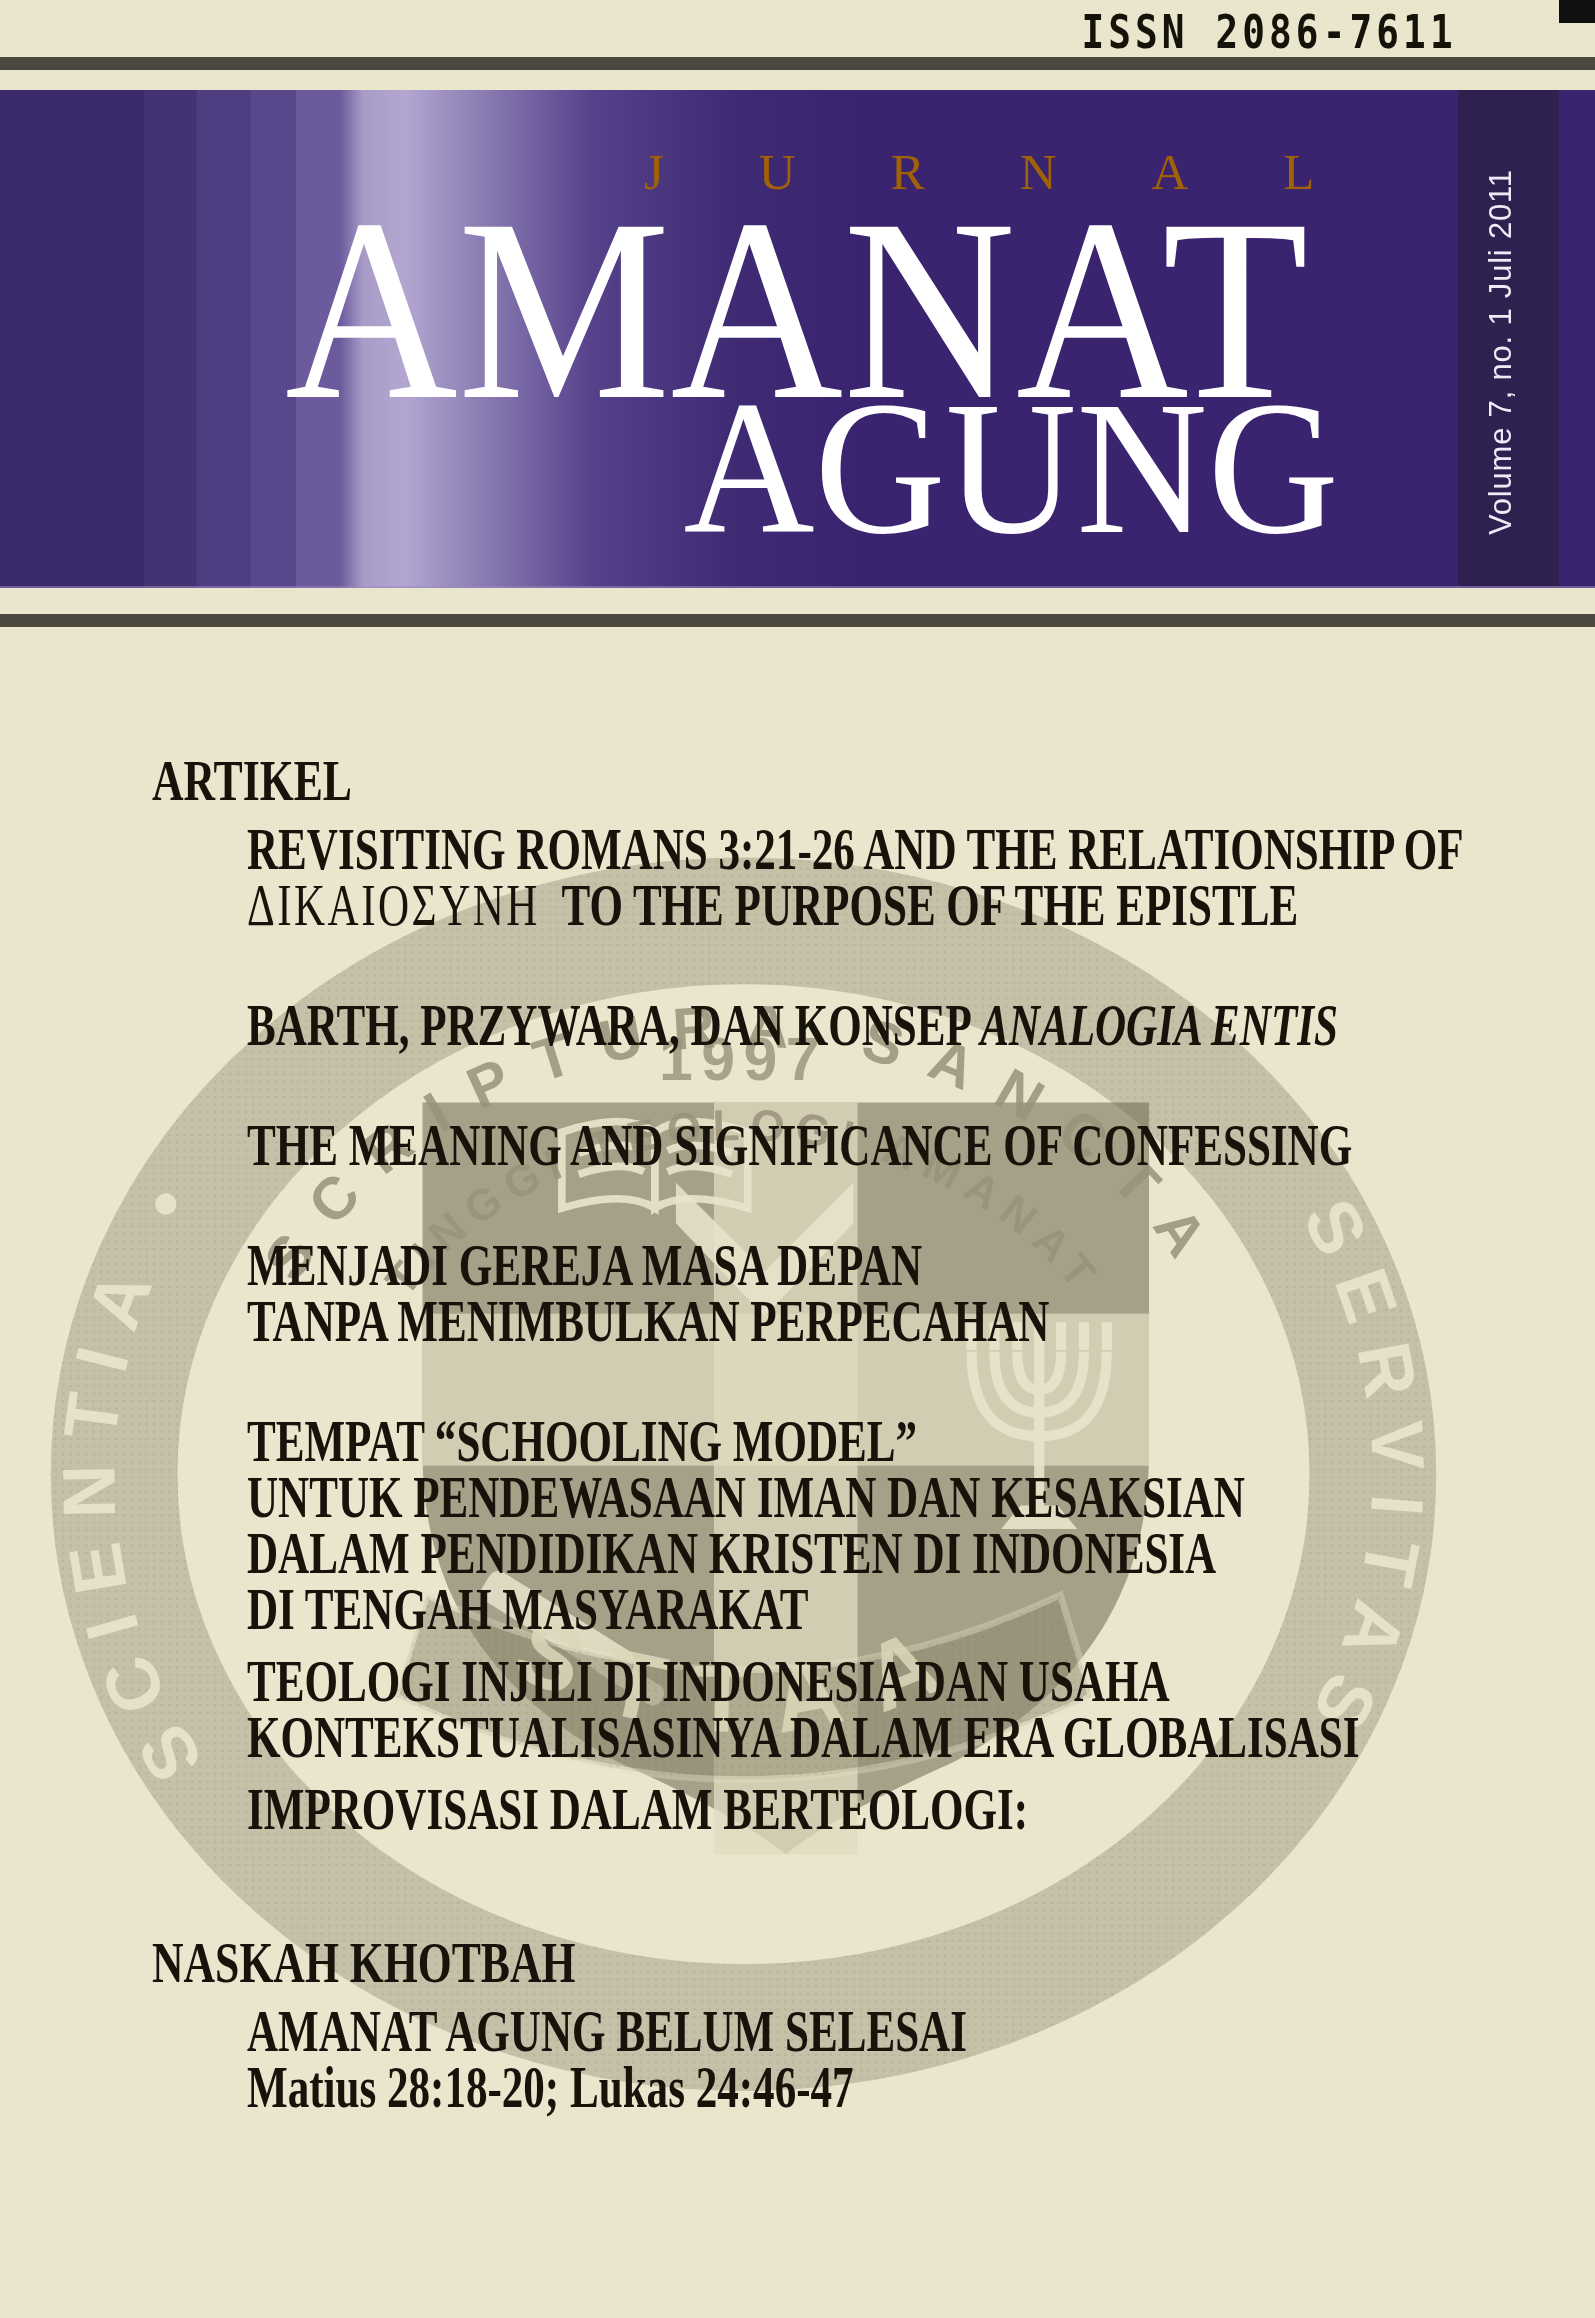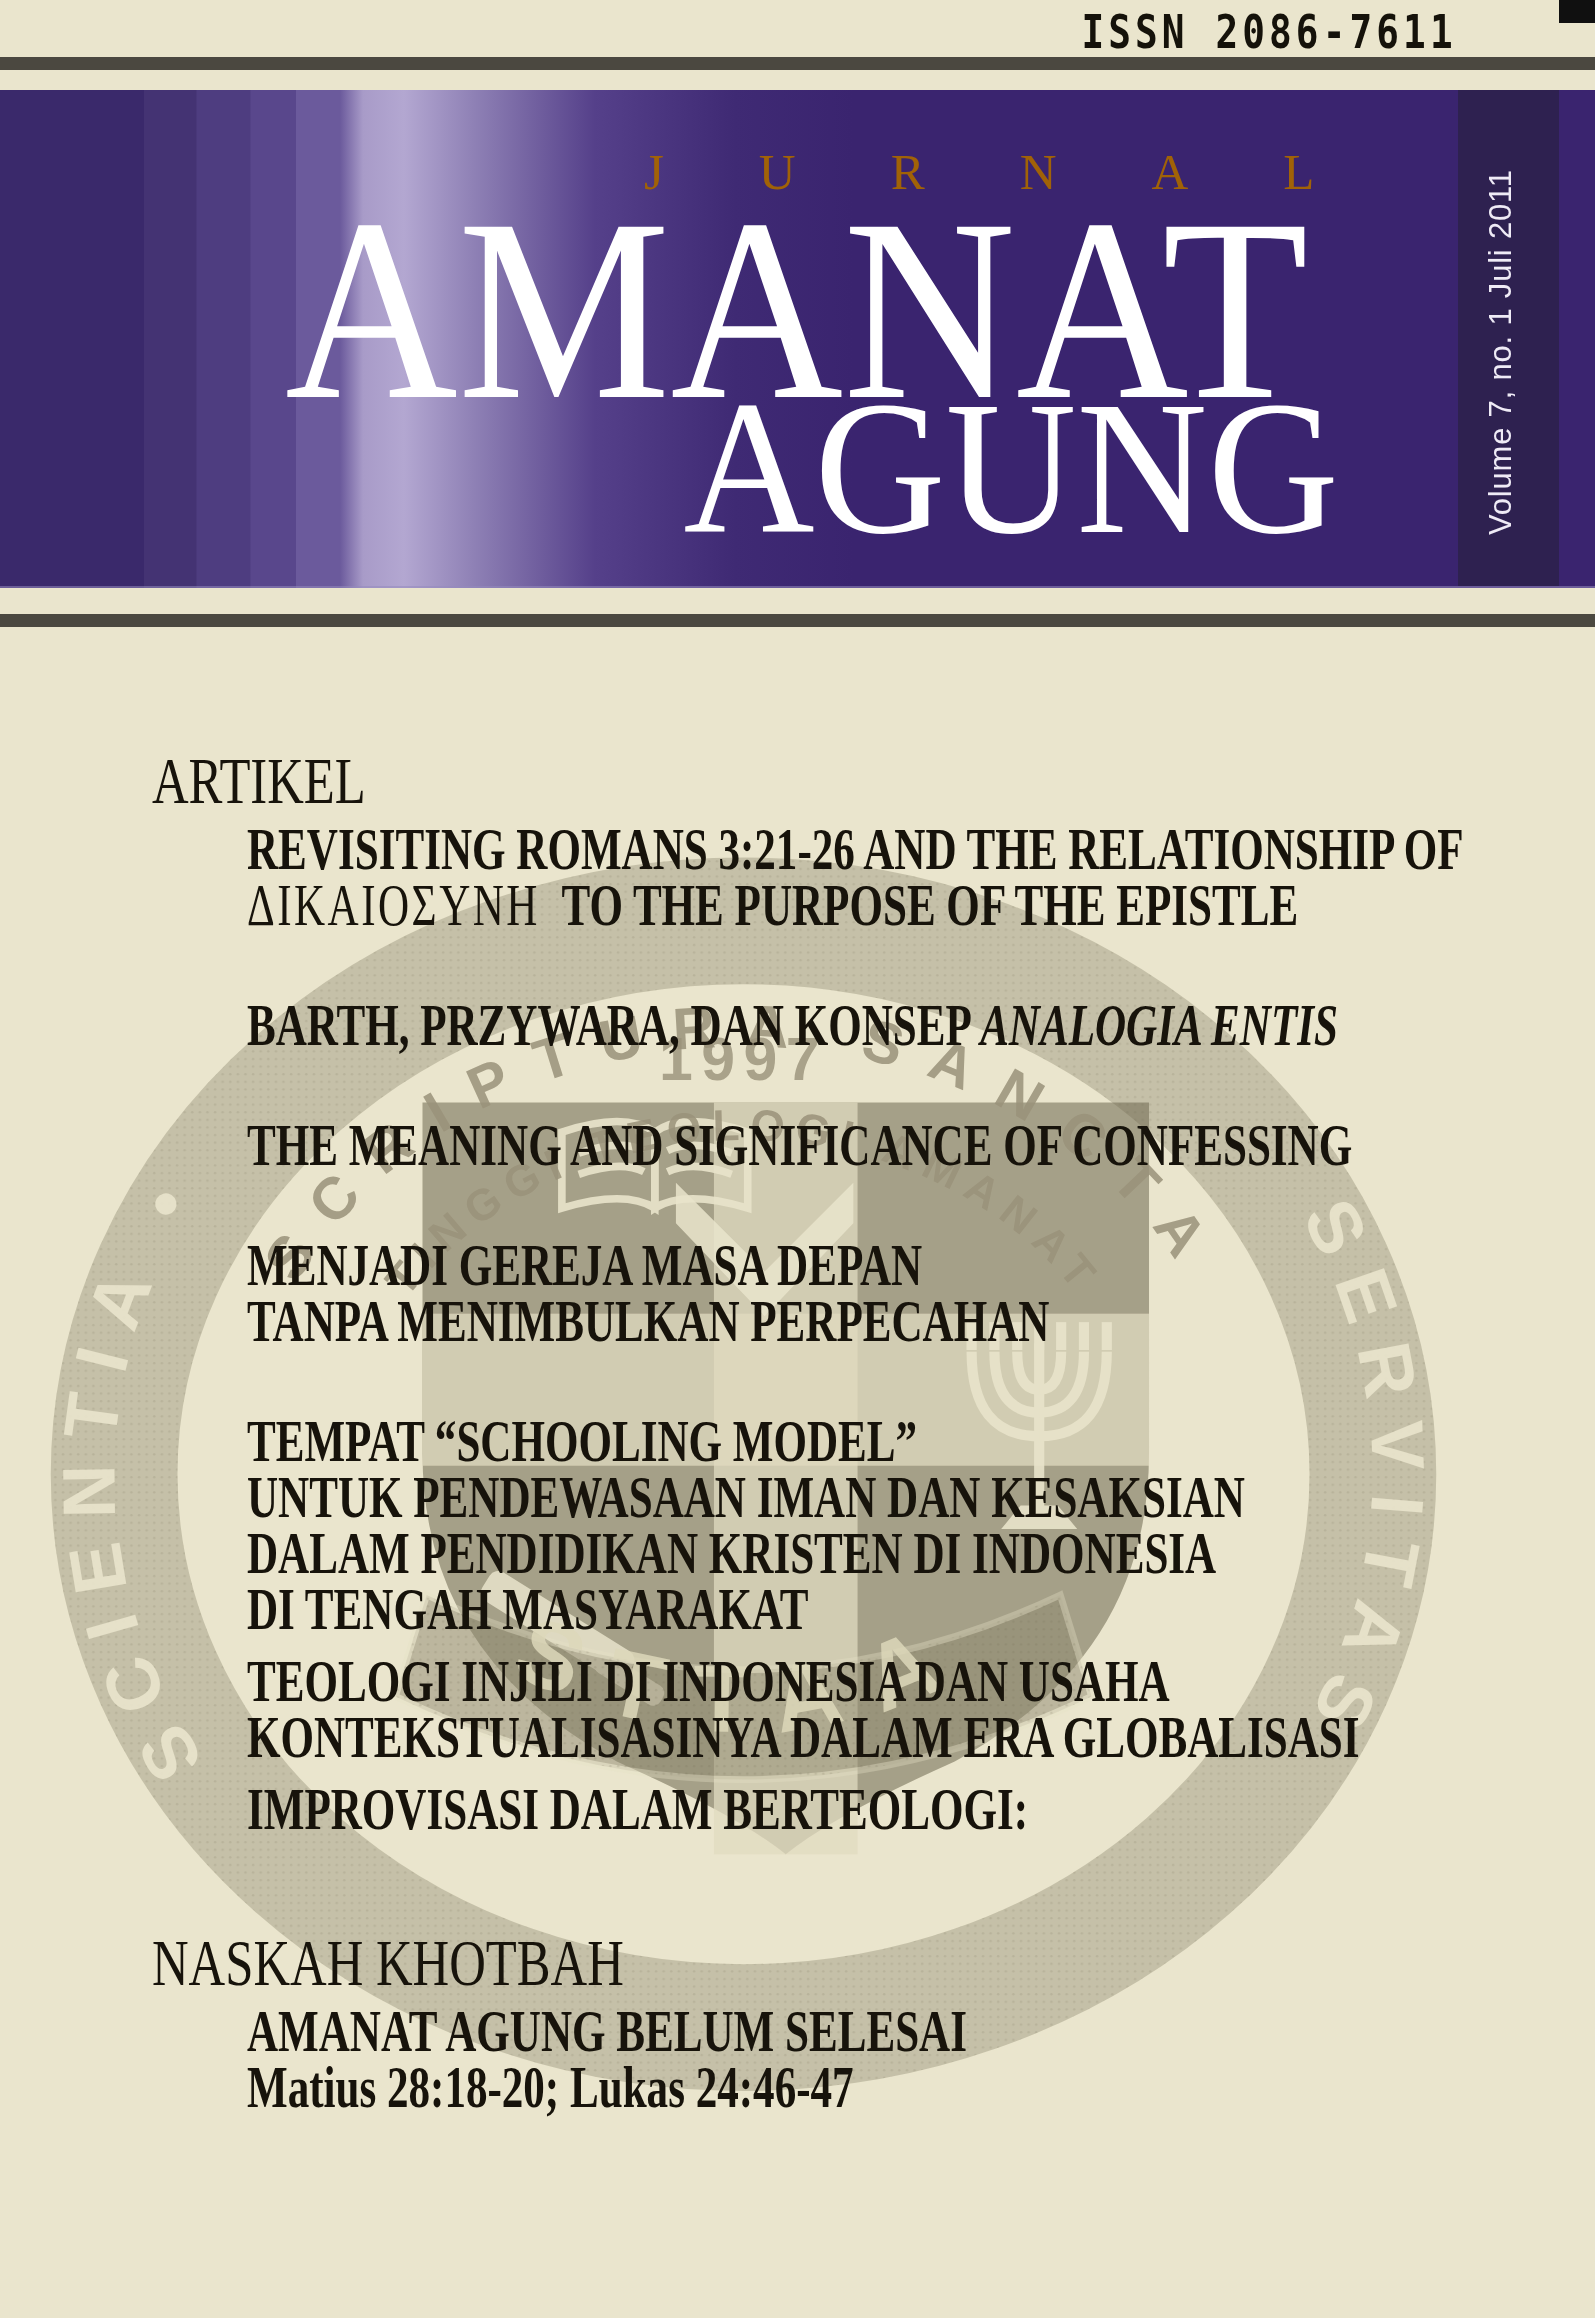--- a/index.html
+++ b/index.html
@@ -62,21 +62,21 @@
     font-size:31px;color:#efebf6;letter-spacing:0.8px;white-space:nowrap;
     text-align:center;
   }
   
   .seal{position:absolute;left:0;top:0;z-index:0;}
   
   #toc{position:absolute;left:152px;top:752px;width:1436px;z-index:2;}
   .cond{display:inline-block;white-space:nowrap;}
   .head-cond{transform:scaleX(.78);transform-origin:left center;}
   .line-cond{transform:scaleX(.73);transform-origin:left center;}
-  .toc-heading{font-size:65px;line-height:59px;font-weight:normal;}
+  .toc-heading{font-size:56px;line-height:59px;font-weight:bold;}
   .toc-heading.later{margin-top:97px;}
   .toc-item{padding-left:95px;margin-top:64px;}
   .toc-heading + .toc-item{margin-top:10px;}
   .toc-item:nth-child(7),.toc-item:nth-child(8){margin-top:16px;}
   .toc-line{font-size:59px;line-height:56px;}
   .seg-b{font-weight:bold;}
   .seg-bi{font-weight:bold;font-style:italic;}
   .seg-greek{font-weight:normal;letter-spacing:3.4px;}
 </style>
 </head>

